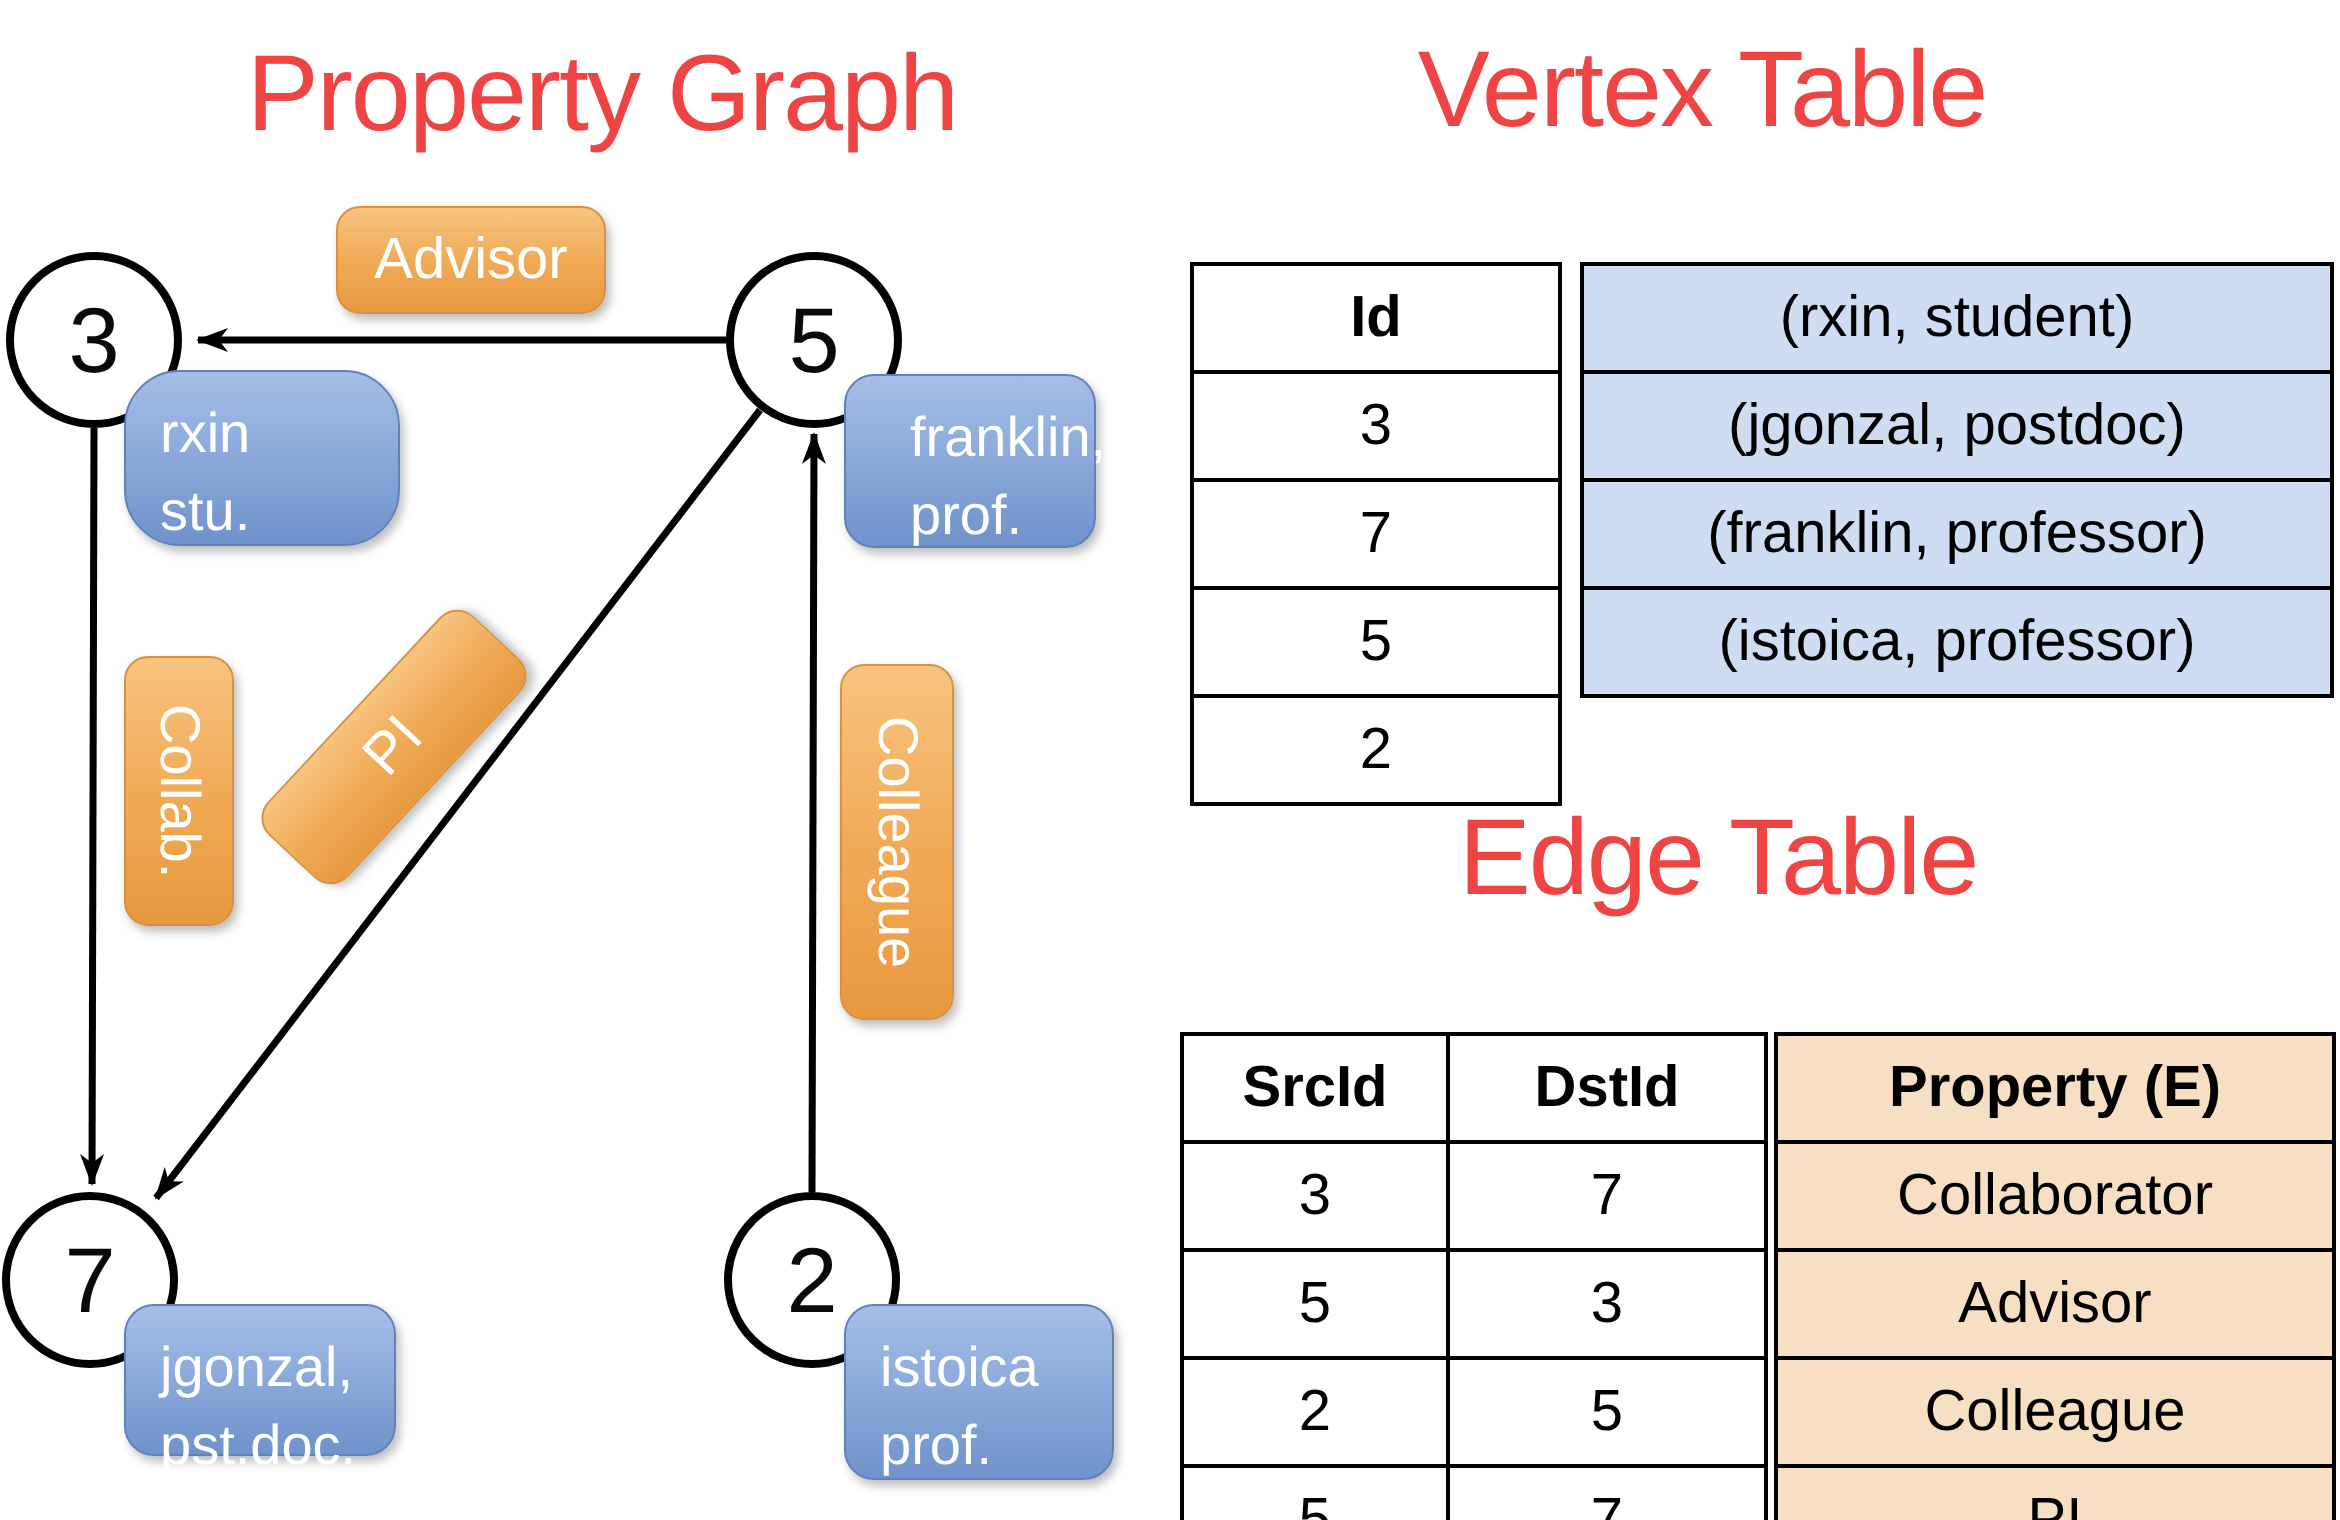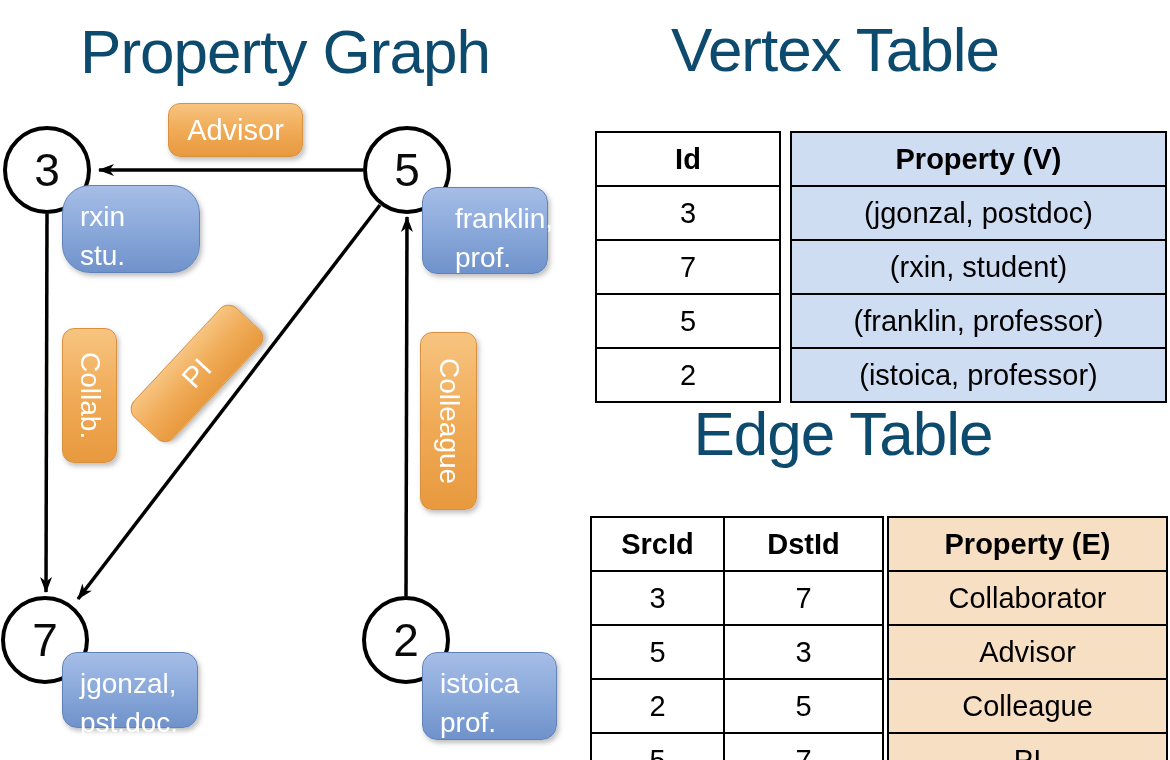--- a/index.html
+++ b/index.html
@@ -1,22 +1,22 @@
 <!DOCTYPE html>
 <html><head>
 <meta charset="utf-8">
 <style>
   html,body{margin:0;padding:0;background:#fff;}
   #slide{
     position:relative;width:1170px;height:760px;background:#ffffff;overflow:hidden;
     font-family:"Liberation Sans", sans-serif;color:#000;
   }
   .title{
-    position:absolute;font-size:62px;letter-spacing:-1px;color:#0c4a6e;
-    text-align:center;white-space:nowrap;z-index:4;
+    position:absolute;font-size:54px;letter-spacing:-1px;color:#ef4444;
+    text-align:center;white-space:nowrap;z-index:4;padding-left:16px;
   }
   
   #edges-svg{position:absolute;left:0;top:0;z-index:1;}
   .node-circle{
     position:absolute;width:88px;height:88px;box-sizing:border-box;
     border:4px solid #000;border-radius:50%;background:#fff;z-index:2;
     display:flex;align-items:center;justify-content:center;
     font-size:46px;color:#0a0a0a;
   }
   .blue-box{
@@ -120,28 +120,25 @@
           <td>5</td>
         </tr>
     <tr>
           <td>2</td>
         </tr>
   </tbody>
     </table>
 
   <table class="sheet vprop" style="left:790px;top:103px;width:377px;">
     <tbody>
-        <tr>
-          <td class="hdr">Property (V)</td>
+    <tr>
+          <td>(rxin, student)</td>
         </tr>
     <tr>
           <td>(jgonzal, postdoc)</td>
-        </tr>
-    <tr>
-          <td>(rxin, student)</td>
         </tr>
     <tr>
           <td>(franklin, professor)</td>
         </tr>
     <tr>
           <td>(istoica, professor)</td>
         </tr>
   </tbody>
     </table>
 

